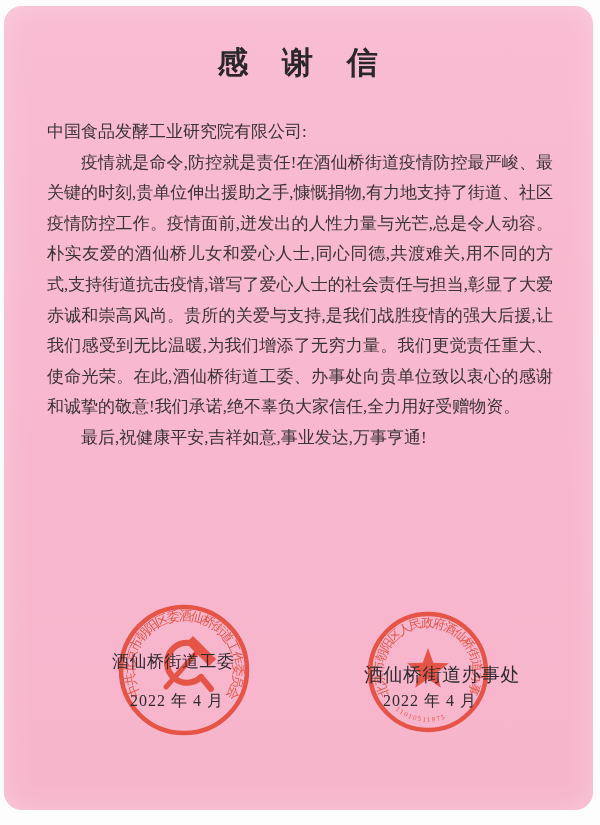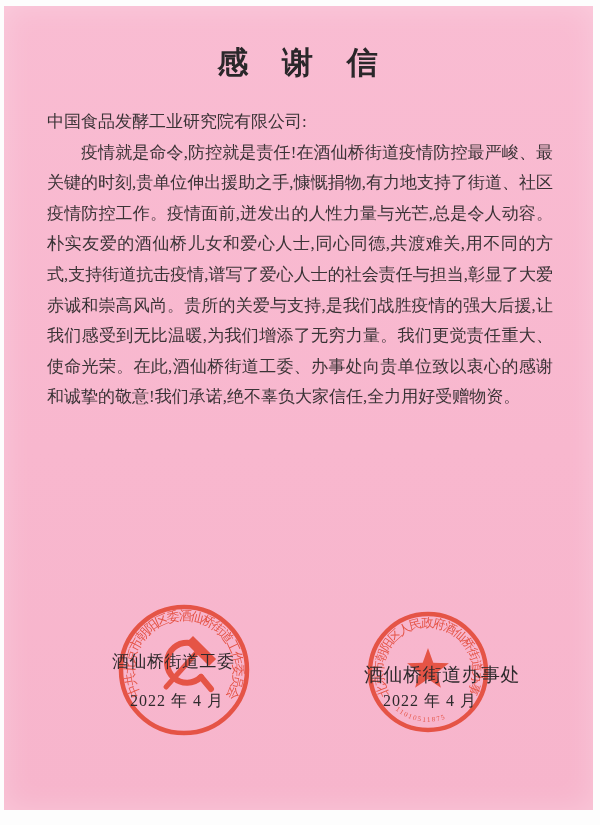--- a/index.html
+++ b/index.html
@@ -10,32 +10,33 @@
     position:relative;
     overflow:hidden;
   }
   .scan{
     position:absolute;left:0;top:0;width:600px;height:825px;background:#fdfdfd;
   }
   .paper{
     position:absolute;left:4px;top:6px;right:7px;bottom:15px;
     background:linear-gradient(180deg,#f9bcd2 0%,#f8b7ce 55%,#f7b5cc 100%);
     box-shadow:inset 0 0 30px rgba(255,255,255,.25);
+    border-radius:18px;
   }
   .title{
     margin:36px 0 0 0;
     text-align:center;
     font-size:31px;
     font-weight:700;
     color:#2a272a;
     letter-spacing:2px;
     word-spacing:22px;
   }
   .body-text{
-    margin-top:23px;
+    margin-top:33px;
     padding:0 40px 0 43px;
     font-size:17px;
     line-height:30.6px;
     color:#3a3336;
     text-align:justify;
   }
   .body-text p{margin:0;text-indent:2em;}
   .body-text p.salutation{text-indent:0;}
   .signoff{position:absolute;left:0;top:0;width:100%;height:100%;pointer-events:none;}
   .stamp{position:absolute;opacity:.85;}
@@ -57,20 +58,21 @@
 <body>
 
 <div class="scan">
   <div class="paper">
 
     <h1 class="title">感 谢 信</h1>
 
     <div class="body-text">
       <p class="salutation">中国食品发酵工业研究院有限公司:</p>
       <p>疫情就是命令,防控就是责任!在酒仙桥街道疫情防控最严峻、最关键的时刻,贵单位伸出援助之手,慷慨捐物,有力地支持了街道、社区疫情防控工作。疫情面前,迸发出的人性力量与光芒,总是令人动容。朴实友爱的酒仙桥儿女和爱心人士,同心同德,共渡难关,用不同的方式,支持街道抗击疫情,谱写了爱心人士的社会责任与担当,彰显了大爱赤诚和崇高风尚。贵所的关爱与支持,是我们战胜疫情的强大后援,让我们感受到无比温暖,为我们增添了无穷力量。我们更觉责任重大、使命光荣。在此,酒仙桥街道工委、办事处向贵单位致以衷心的感谢和诚挚的敬意!我们承诺,绝不辜负大家信任,全力用好受赠物资。</p>
+      <p>最后,祝健康平安,吉祥如意,事业发达,万事亨通!</p>
     </div>
 
     <div class="signoff">
 
       <svg class="stamp stamp-left" viewBox="0 0 140 140">
         <circle cx="70" cy="70" r="63" fill="none" stroke="#e2432f" stroke-width="4.5"></circle>
         <defs>
           <path id="arcL" d="M 26.7,95 A 50,50 0 1 1 113.3,95" fill="none"></path>
         </defs>
         <text class="ring-text" textLength="212">

